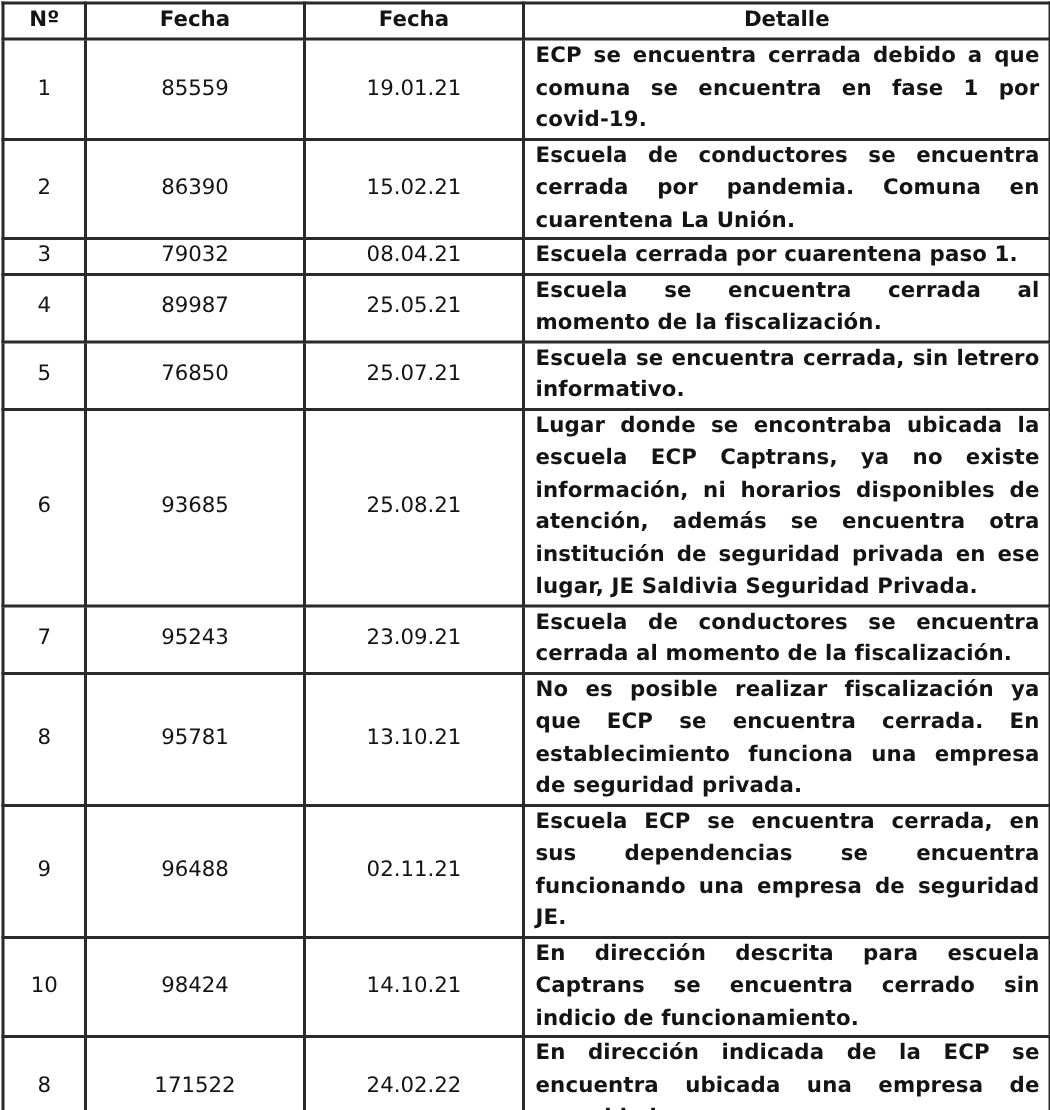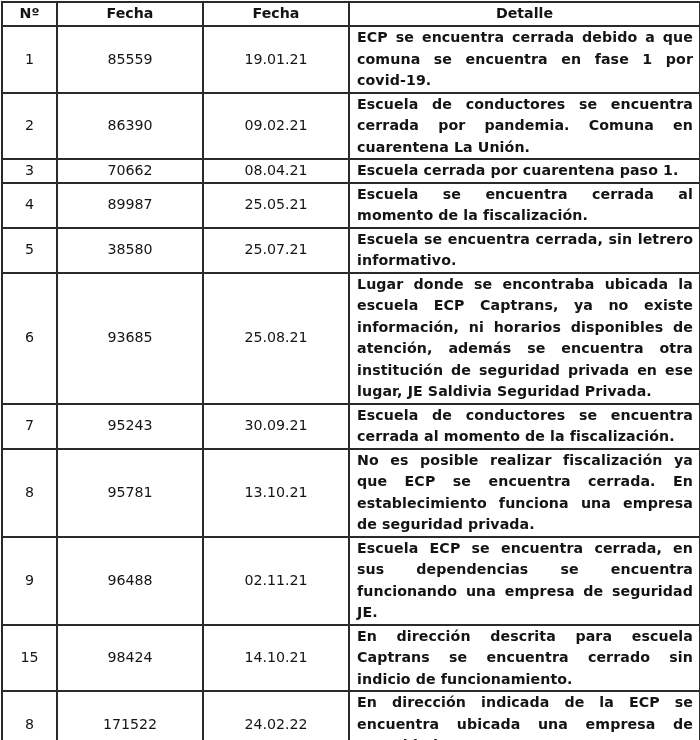--- a/index.html
+++ b/index.html
@@ -32,67 +32,67 @@
   <tbody id="rows">
       <tr>
         <td class="c">1</td>
         <td class="c">85559</td>
         <td class="c">19.01.21</td>
         <td class="d">ECP se encuentra cerrada debido a que comuna se encuentra en fase 1 por covid-19.</td>
       </tr>
       <tr>
         <td class="c">2</td>
         <td class="c">86390</td>
-        <td class="c">09.02.21</td>
+        <td class="c">15.02.21</td>
         <td class="d">Escuela de conductores se encuentra cerrada por pandemia. Comuna en cuarentena La Unión.</td>
       </tr>
       <tr>
         <td class="c">3</td>
-        <td class="c">70662</td>
+        <td class="c">79032</td>
         <td class="c">08.04.21</td>
         <td class="d">Escuela cerrada por cuarentena paso 1.</td>
       </tr>
       <tr>
         <td class="c">4</td>
         <td class="c">89987</td>
         <td class="c">25.05.21</td>
         <td class="d">Escuela se encuentra cerrada al momento de la fiscalización.</td>
       </tr>
       <tr>
         <td class="c">5</td>
-        <td class="c">38580</td>
+        <td class="c">76850</td>
         <td class="c">25.07.21</td>
         <td class="d">Escuela se encuentra cerrada, sin letrero informativo.</td>
       </tr>
       <tr>
         <td class="c">6</td>
         <td class="c">93685</td>
         <td class="c">25.08.21</td>
         <td class="d">Lugar donde se encontraba ubicada la escuela ECP Captrans, ya no existe información, ni horarios disponibles de atención, además se encuentra otra institución de seguridad privada en ese lugar, JE Saldivia Seguridad Privada.</td>
       </tr>
       <tr>
         <td class="c">7</td>
         <td class="c">95243</td>
-        <td class="c">30.09.21</td>
+        <td class="c">23.09.21</td>
         <td class="d">Escuela de conductores se encuentra cerrada al momento de la fiscalización.</td>
       </tr>
       <tr>
         <td class="c">8</td>
         <td class="c">95781</td>
         <td class="c">13.10.21</td>
         <td class="d">No es posible realizar fiscalización ya que ECP se encuentra cerrada. En establecimiento funciona una empresa de seguridad privada.</td>
       </tr>
       <tr>
         <td class="c">9</td>
         <td class="c">96488</td>
         <td class="c">02.11.21</td>
         <td class="d">Escuela ECP se encuentra cerrada, en sus dependencias se encuentra funcionando una empresa de seguridad JE.</td>
       </tr>
       <tr>
-        <td class="c">15</td>
+        <td class="c">10</td>
         <td class="c">98424</td>
         <td class="c">14.10.21</td>
         <td class="d">En dirección descrita para escuela Captrans se encuentra cerrado sin indicio de funcionamiento.</td>
       </tr>
       <tr>
         <td class="c">8</td>
         <td class="c">171522</td>
         <td class="c">24.02.22</td>
         <td class="d">En dirección indicada de la ECP se encuentra ubicada una empresa de seguridad.</td>
       </tr>

